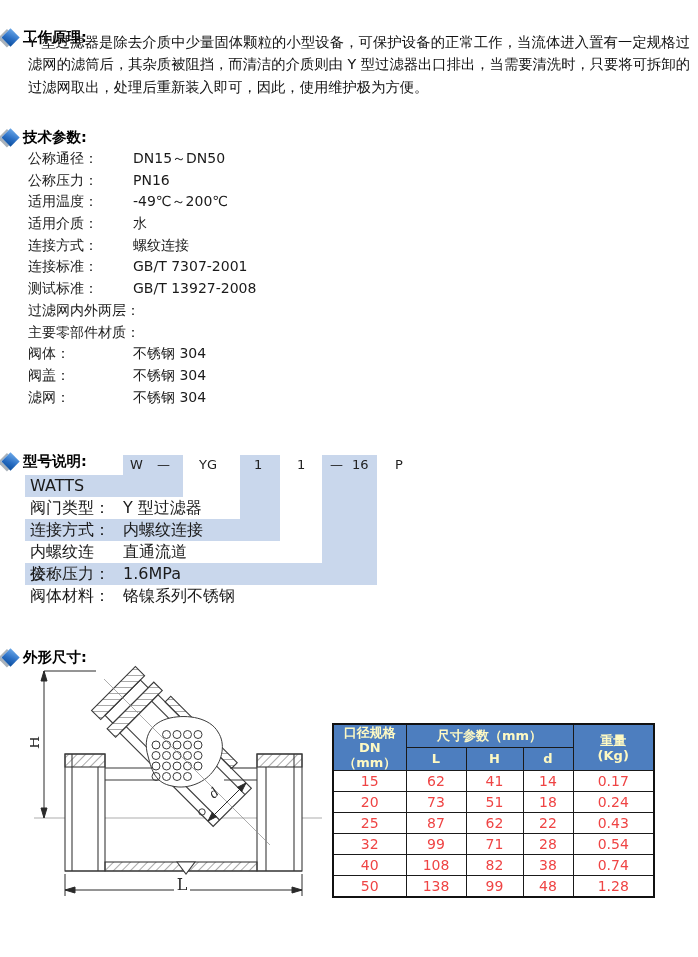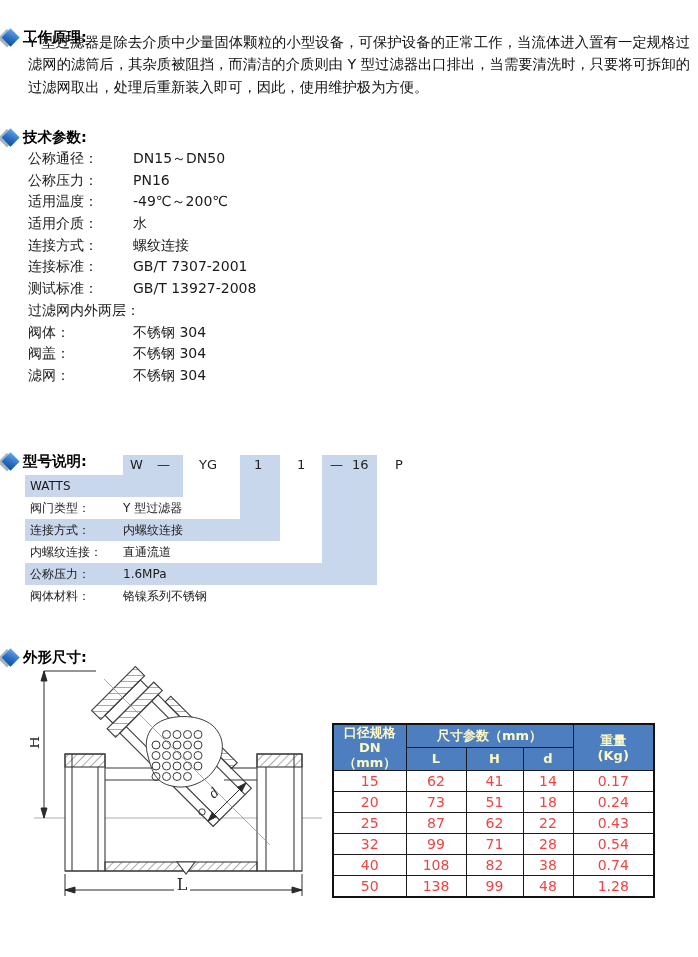--- a/index.html
+++ b/index.html
@@ -29,21 +29,21 @@
   .blk { position:absolute; background:var(--blue2,#c9d7ec); }
   .b-cell  { left:123px; top:5px;   width:60px;  height:20px; }
   .b-watts { left:25px;  top:25px;  width:158px; height:22px; }
   .b-col1  { left:240px; top:5px;   width:40px;  height:86px; }
   .b-conn  { left:25px;  top:69px;  width:255px; height:22px; }
   .b-col2  { left:322px; top:5px;   width:55px;  height:130px; }
   .b-press { left:25px;  top:113px; width:352px; height:22px; }
   .ctok { position:absolute; top:5px; height:20px; line-height:20px; font-size:13px; color:#222; }
   .ct0{left:130px}.ct1{left:157px}.ct2{left:199px}.ct3{left:254px}
   .ct4{left:297px}.ct5{left:330px}.ct6{left:352px}.ct7{left:395px}
-  .mrow { position:absolute; left:30px; height:22px; line-height:22px; font-size:12px; display:flex; }
+  .mrow { position:absolute; left:30px; height:22px; line-height:22px; font-size:16px; display:flex; }
   .mrow .mlabel { width:93px; flex:0 0 93px; }
   .mr0{top:25px}.mr1{top:47px}.mr2{top:69px}.mr3{top:91px}.mr4{top:113px}.mr5{top:135px}
 
   
   .drawing { position:absolute; left:30px; top:648px; }
 
   
   .dimtable { position:absolute; left:332px; top:723px; border-collapse:collapse;
               table-layout:fixed; }
   .dimtable th, .dimtable td { border:1px solid #1a1a1a; text-align:center; vertical-align:middle; }
@@ -91,20 +91,24 @@
     <div class="prow">
       <span class="plabel">连接标准：</span>
       <span class="pvalue">GB/T 7307-2001</span>
     </div>
     <div class="prow">
       <span class="plabel">测试标准：</span>
       <span class="pvalue">GB/T 13927-2008</span>
     </div>
     <div class="prow">
       <span class="plabel">过滤网内外两层：</span>
+    </div>
+    <div class="prow">
+      <span class="plabel">主要零部件材质：</span>
+      <span class="pvalue"></span>
     </div>
     <div class="prow">
       <span class="plabel">阀体：</span>
       <span class="pvalue">不锈钢 304</span>
     </div>
     <div class="prow">
       <span class="plabel">阀盖：</span>
       <span class="pvalue">不锈钢 304</span>
     </div>
     <div class="prow">

